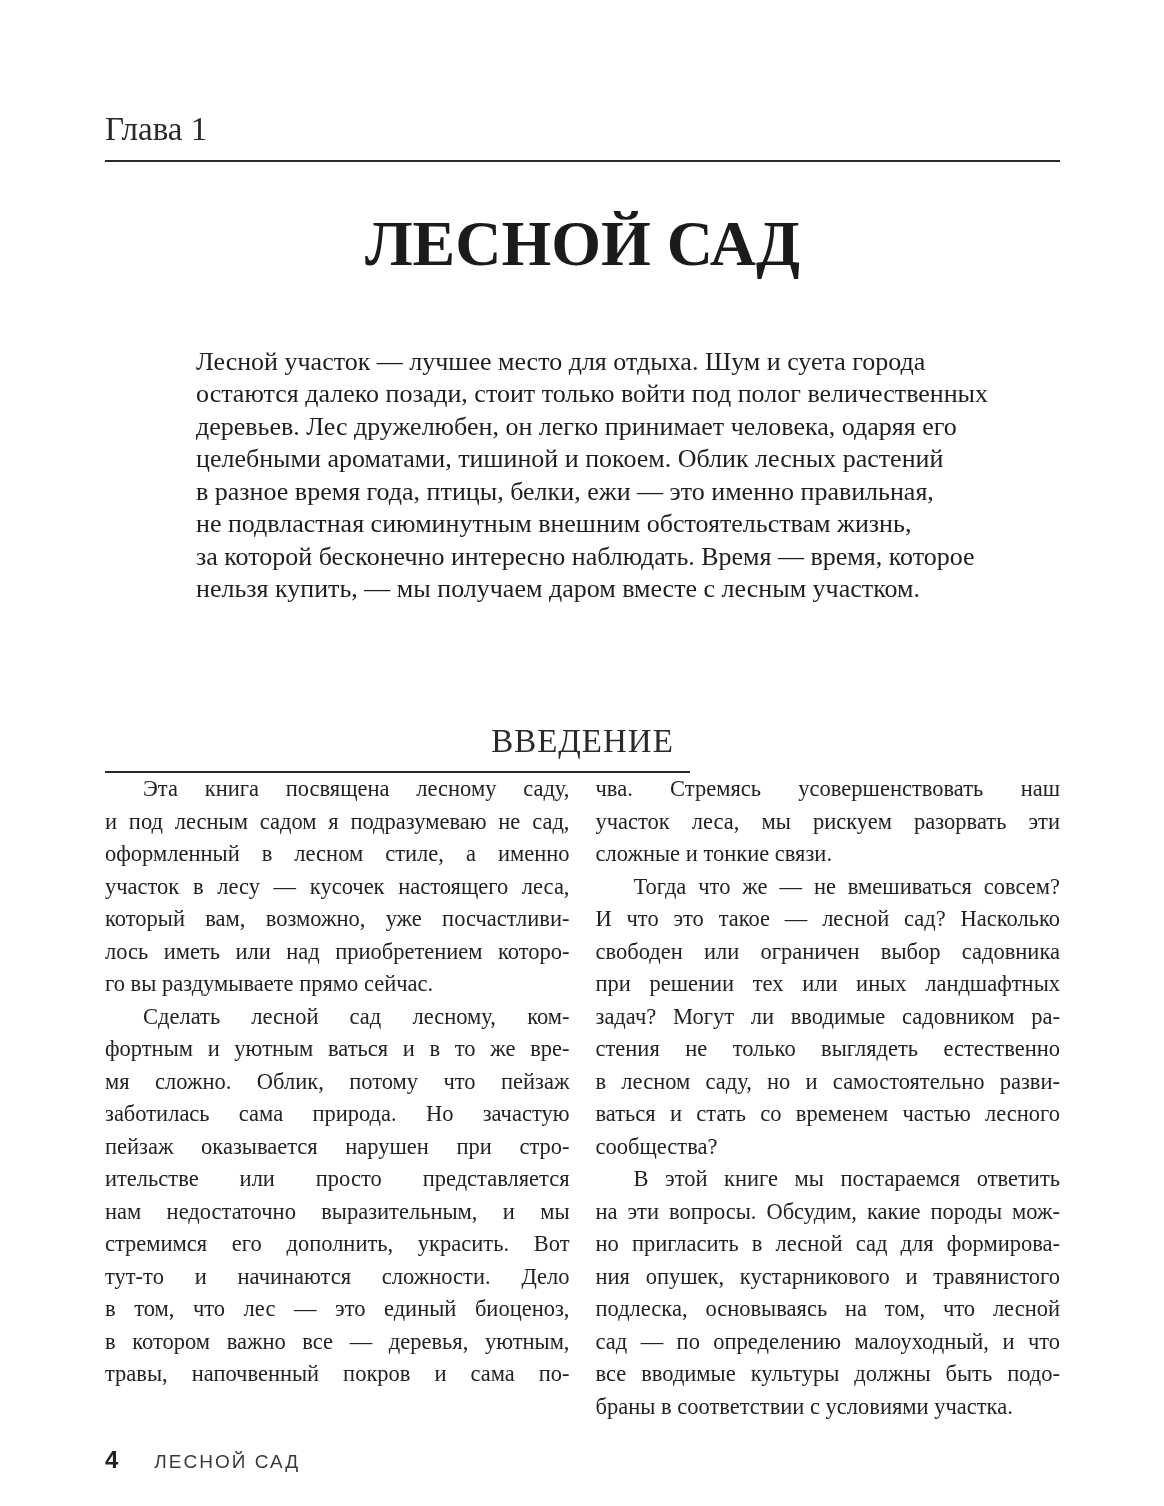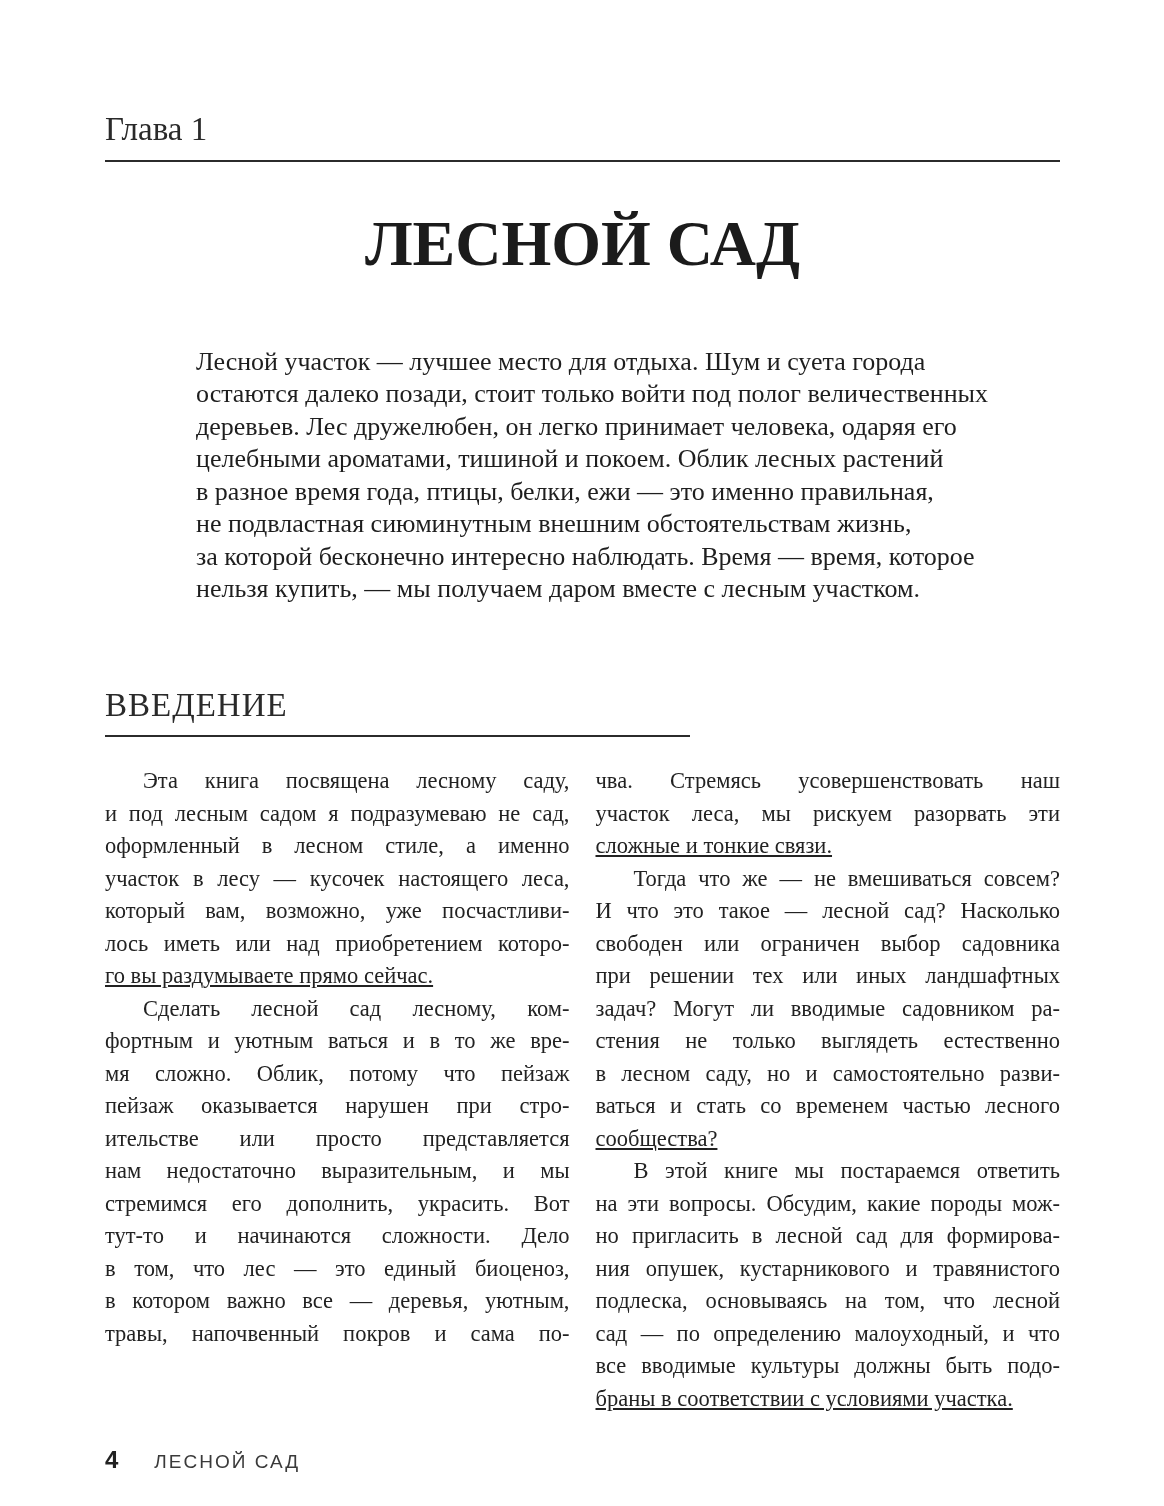--- a/index.html
+++ b/index.html
@@ -35,54 +35,53 @@
     font-stretch: condensed;
     color: #1b1b1b;
   }
   .intro {
     margin: 70px 0 0 91px;
     width: 864px;
     font-size: 26px;
     line-height: 32.5px;
   }
   .intro .line { text-align: center; text-align-last: left; }
-  .section-head { margin-top: 82px; }
+  .section-head { margin-top: 118px; text-align: center; }
   .section-heading {
     margin: 0;
     font-size: 33px;
     font-weight: 400;
     font-stretch: condensed;
     letter-spacing: 1px;
     color: #2a2a2a;
     line-height: 1.05;
   }
   .section-rule {
     width: 585px;
     border: none;
     border-top: 2px solid #2b2b2b;
     margin: 13px 0 0 0;
   }
   .columns {
     display: flex;
     gap: 26px;
-    margin-top: 28px;
   }
   .col {
     flex: 1 1 0;
     font-size: 22.5px;
     line-height: 32.5px;
     color: #222222;
   }
   .line {
     text-align: justify;
     text-align-last: justify;
     white-space: normal;
   }
   .line.indent { text-indent: 38px; }
-  .line.last { text-align-last: left; text-decoration: underline; }
+  .line.last { text-align-last: left; }
   .page-footer {
     position: absolute;
     left: 105px;
     bottom: 32px;
     display: flex;
     align-items: baseline;
     font-family: "Liberation Sans", "DejaVu Sans", sans-serif;
   }
   .page-number {
     font-weight: 700;
@@ -128,20 +127,21 @@
         <div class="line indent">Эта книга посвящена лесному саду,</div>
         <div class="line">и под лесным садом я подразумеваю не сад,</div>
         <div class="line">оформленный в лесном стиле, а именно</div>
         <div class="line">участок в лесу — кусочек настоящего леса,</div>
         <div class="line">который вам, возможно, уже посчастливи-</div>
         <div class="line">лось иметь или над приобретением которо-</div>
         <div class="line last">го вы раздумываете прямо сейчас.</div>
         <div class="line indent">Сделать лесной сад лесному, ком-</div>
         <div class="line">фортным и уютным ваться и в то же вре-</div>
         <div class="line">мя сложно. Облик, потому что пейзаж</div>
+        <div class="line">заботилась сама природа. Но зачастую</div>
         <div class="line">пейзаж оказывается нарушен при стро-</div>
         <div class="line">ительстве или просто представляется</div>
         <div class="line">нам недостаточно выразительным, и мы</div>
         <div class="line">стремимся его дополнить, украсить. Вот</div>
         <div class="line">тут-то и начинаются сложности. Дело</div>
         <div class="line">в том, что лес — это единый биоценоз,</div>
         <div class="line">в котором важно все — деревья, уютным,</div>
         <div class="line">травы, напочвенный покров и сама по-</div>
       </div>
     <div class="col">

